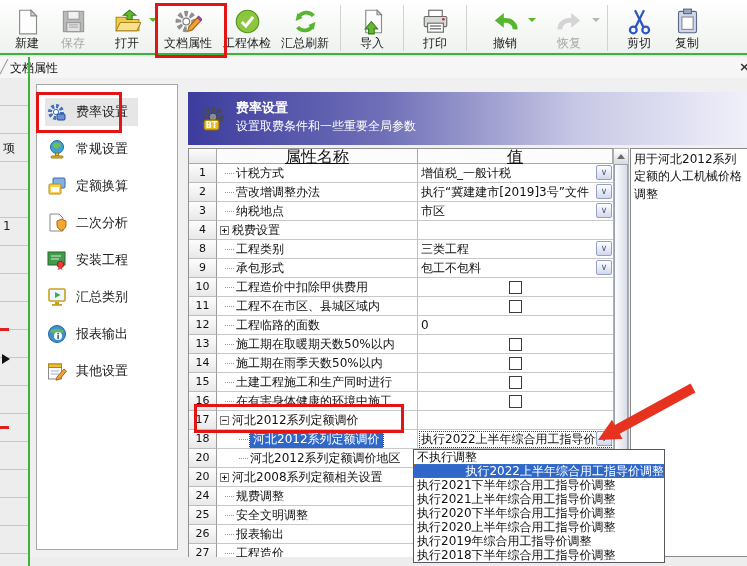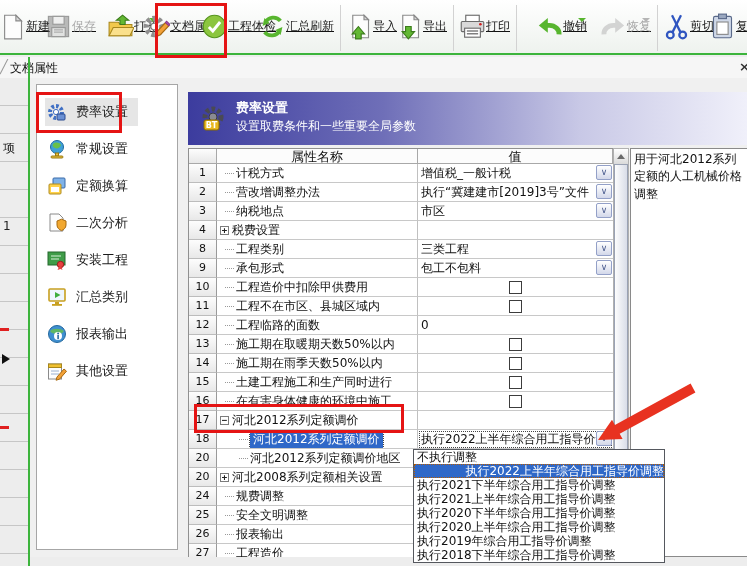--- a/index.html
+++ b/index.html
@@ -3,22 +3,22 @@
 <meta charset="utf-8">
 <style>
   html,body{margin:0;padding:0;width:747px;height:566px;overflow:hidden;background:#ededed;
     font-family:"DejaVu Sans","Liberation Sans",sans-serif;font-size:12px;color:#111;}
   #stage{position:relative;width:747px;height:566px;}
 
   
   #toolbar{position:absolute;left:0;top:0;width:747px;height:55px;box-sizing:border-box;
     border-bottom:2px solid #3cb43c;background:linear-gradient(#ffffff,#eef2ee);
     display:flex;align-items:stretch;padding:2px 0 0 4px;overflow:hidden;}
-  .tbtn{position:relative;flex:none;display:flex;flex-direction:row;align-items:center;
-    justify-content:flex-end;padding-bottom:2px;text-decoration:underline;}
+  .tbtn{position:relative;flex:none;display:flex;flex-direction:column;align-items:center;
+    justify-content:flex-end;padding-bottom:2px;}
   .ticon{height:30px;display:flex;align-items:center;justify-content:center;}
   .ticon svg{width:27px;height:27px;}
   .tlabel{font-size:12px;line-height:15px;color:#222;white-space:nowrap;}
   .tbtn.disabled .tlabel{color:#a8a8a8;}
   .tbtn.disabled .ticon{filter:grayscale(1);opacity:.6;}
   .tdrop{position:absolute;right:1px;top:16px;width:0;height:0;border:4px solid transparent;}
   .tdrop.green{border-top-color:#57b52e;}
   .tdrop.gray{border-top-color:#b5b5b5;}
   .tsep{flex:none;width:1px;background:#d2d2d2;margin:3px 6px 2px 6px;}
 
@@ -51,21 +51,21 @@
   
   #banner{position:absolute;left:158px;top:14px;width:559px;height:53px;
     background:linear-gradient(90deg,#3c3c9e 0%,#6f6fb8 35%,#c8c8e6 70%,#f0f0fa 100%);}
   #banner-icon{position:absolute;left:12px;top:13px;width:28px;height:28px;}
   #banner-title{position:absolute;left:48px;top:7px;color:#fff;font-weight:bold;font-size:13px;}
   #banner-sub{position:absolute;left:48px;top:26px;color:#fff;font-size:12px;}
 
   
   #grid{position:absolute;left:158px;top:70px;width:425px;height:409px;background:#fff;
     border-left:1px solid #909090;border-top:1px solid #909090;box-sizing:border-box;overflow:hidden;}
-  .ghead{display:flex;height:15px;background:#fcfcfc;font-size:13px;line-height:15px;}
+  .ghead{display:flex;height:15px;background:#fcfcfc;font-size:16px;line-height:15px;text-decoration:underline;}
   .ghead div{box-sizing:border-box;border-right:1px solid #a8a8a8;border-bottom:1px solid #a8a8a8;text-align:center;}
   .gh-num{width:28px;background:linear-gradient(#fdfdfd,#e8e8e8);}
   .gh-name{width:201px;}
   .gh-val{width:195px;}
   .grow{display:flex;height:19px;font-size:12px;}
   .gnum{flex:none;width:28px;box-sizing:border-box;border-right:1px solid #9a9a9a;border-bottom:1px solid #bcbcbc;
     background:linear-gradient(#fdfdfd,#e8e8e8);text-align:center;font-size:11px;line-height:18px;}
   .gname{flex:none;width:201px;box-sizing:border-box;border-right:1px solid #c0c0c0;border-bottom:1px solid #c8c8c8;
     display:flex;align-items:center;white-space:nowrap;overflow:hidden;background:#fff;}
   .gval{flex:none;width:195px;box-sizing:border-box;border-bottom:1px solid #c8c8c8;position:relative;
@@ -184,30 +184,20 @@
       <div class="tbtn" style="width: 50px;">
         <div class="ticon">
           <svg viewBox="0 0 24 24">
             <path d="M6 2h10l4 4v16H6z" fill="#fdfdfd" stroke="#8a8a8a"></path>
             <path d="M16 2l4 4h-4z" fill="#d8d8d8" stroke="#8a8a8a"></path>
             <path d="M8.5 23v-4.5H5.5L11 12l5.5 6.5h-3V23z" fill="#63b834" stroke="#3c7c1c"></path>
           </svg>
         </div>
         <div class="tlabel">导入</div>
       </div>
-      <div class="tbtn" style="width: 50px;">
-        <div class="ticon">
-          <svg viewBox="0 0 24 24">
-            <path d="M6 2h10l4 4v16H6z" fill="#fdfdfd" stroke="#8a8a8a"></path>
-            <path d="M16 2l4 4h-4z" fill="#d8d8d8" stroke="#8a8a8a"></path>
-            <path d="M8.5 12v4.5H5.5L11 23l5.5-6.5h-3V12z" fill="#63b834" stroke="#3c7c1c"></path>
-          </svg>
-        </div>
-        <div class="tlabel">导出</div>
-      </div>
       <div class="tsep"></div>
       <div class="tbtn" style="width: 50px;">
         <div class="ticon">
           <svg viewBox="0 0 24 24">
             <rect x="6" y="2" width="12" height="6" fill="#fff" stroke="#6a6a6a"></rect>
             <rect x="2" y="7.5" width="20" height="9" rx="1" fill="#d9d9d9" stroke="#6a6a6a"></rect>
             <circle cx="19" cy="10" r="1.2" fill="#d02020"></circle>
             <rect x="5" y="13.5" width="14" height="8" fill="#fff" stroke="#6a6a6a"></rect>
             <line x1="7" y1="16" x2="17" y2="16" stroke="#555"></line>
             <line x1="7" y1="18.5" x2="17" y2="18.5" stroke="#555"></line>

